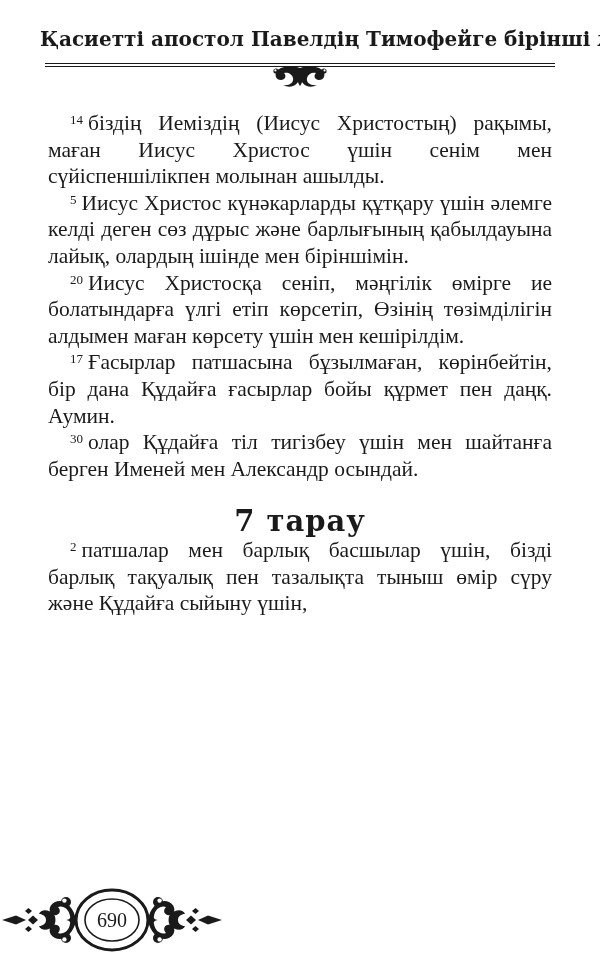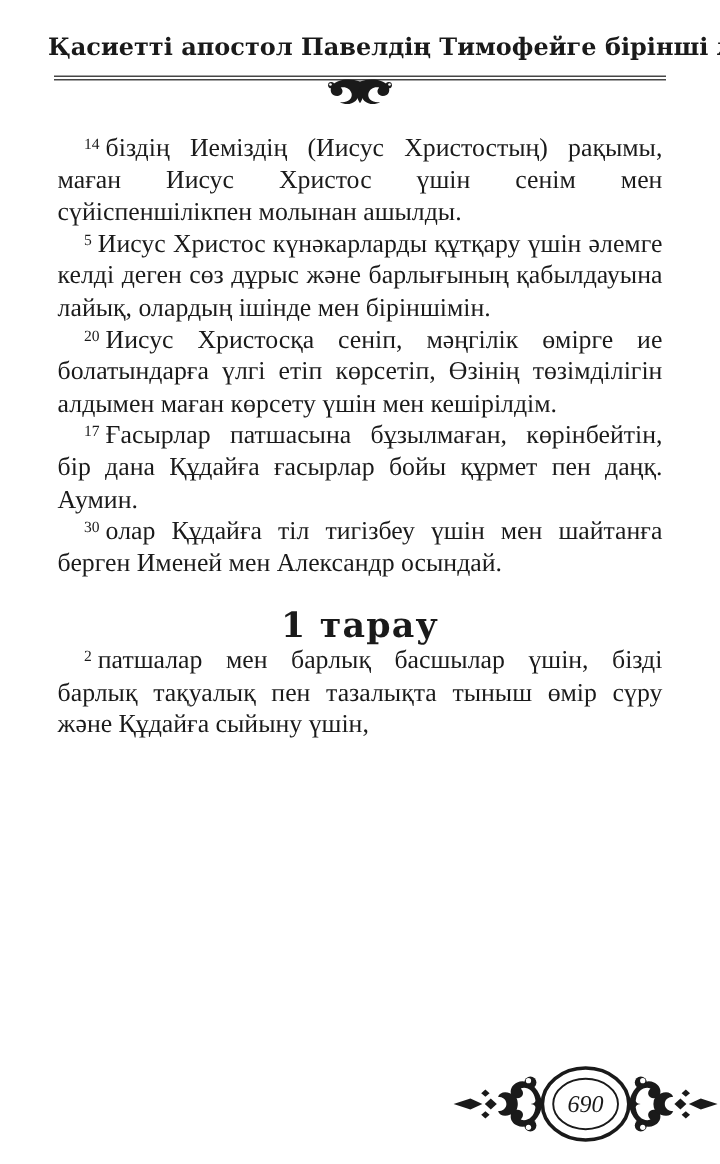--- a/index.html
+++ b/index.html
@@ -65,22 +65,21 @@
     font-family: "DejaVu Serif", serif;
     letter-spacing: 0;
   }
   
   .page-footer {
     position: absolute;
     left: 0;
     bottom: 8px;
     width: 100%;
     display: flex;
-    justify-content: flex-end;
-    font-style: italic;
+    justify-content: flex-start;
   }
 </style>
 </head>
 <body>
 
 <div class="page">
 
   <header>
     <h1 class="title">Қасиетті апостол Павелдің Тимофейге бірінші жолдауы</h1>
     <div class="rule-wrap">
@@ -101,21 +100,21 @@
 
   <main class="body-text">
     <div id="ch1-verses">
         <p class="verse"><sup class="vnum">14</sup>біздің Иеміздің (Иисус Христостың) рақымы, маған Иисус Христос үшін сенім мен сүйіспеншілікпен молынан ашылды.</p>
         <p class="verse"><sup class="vnum">5</sup>Иисус Христос күнәкарларды құтқару үшін әлемге келді деген сөз дұрыс және барлығының қабылдауына лайық, олардың ішінде мен біріншімін.</p>
         <p class="verse"><sup class="vnum">20</sup>Иисус Христосқа сеніп, мәңгілік өмірге ие болатындарға үлгі етіп көрсетіп, Өзінің төзімділігін алдымен маған көрсету үшін мен кешірілдім.</p>
         <p class="verse"><sup class="vnum">17</sup>Ғасырлар патшасына бұзылмаған, көрінбейтін, бір дана Құдайға ғасырлар бойы құрмет пен даңқ. Аумин.</p>
         <p class="verse"><sup class="vnum">30</sup>олар Құдайға тіл тигізбеу үшін мен шайтанға берген Именей мен Александр осындай.</p>
       </div>
 
-    <h2 class="chapter-heading">1 тарау</h2>
+    <h2 class="chapter-heading">7 тарау</h2>
 
 
     <div id="ch2-verses">
         <p class="verse"><sup class="vnum">2</sup>патшалар мен барлық басшылар үшін, бізді барлық тақуалық пен тазалықта тыныш өмір сүру және Құдайға сыйыну үшін,</p>
       </div>
   </main>
 
   <footer class="page-footer">
     <svg width="224" height="84" viewBox="0 0 224 84" xmlns="http://www.w3.org/2000/svg">
 

